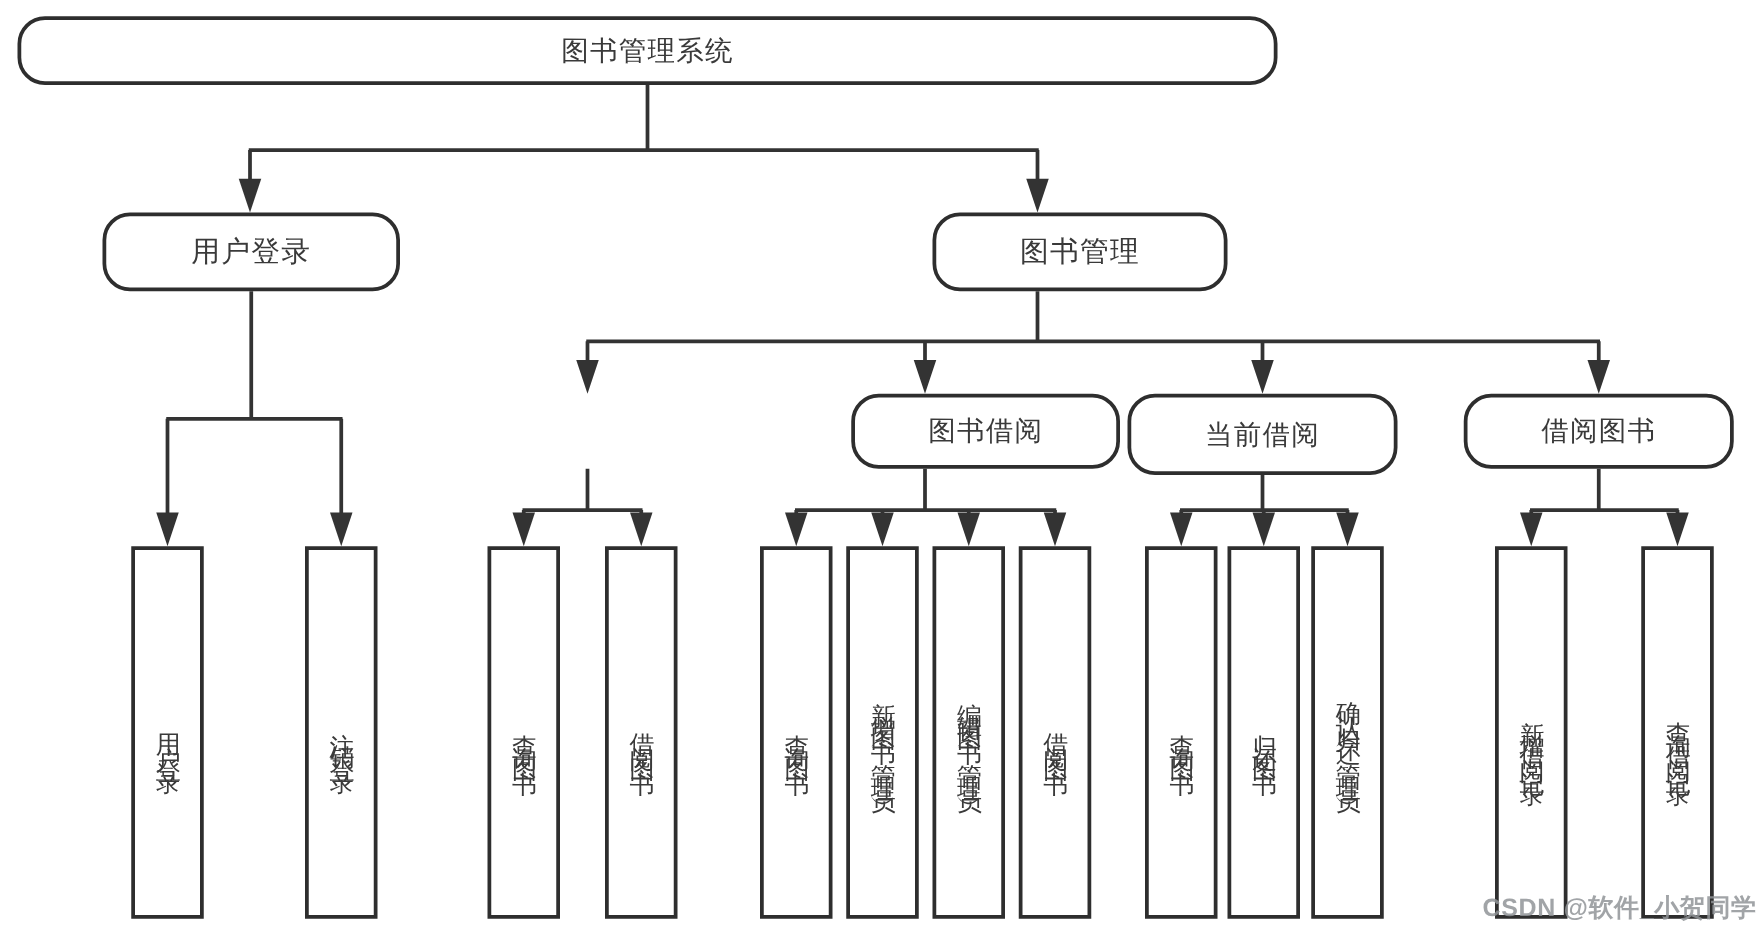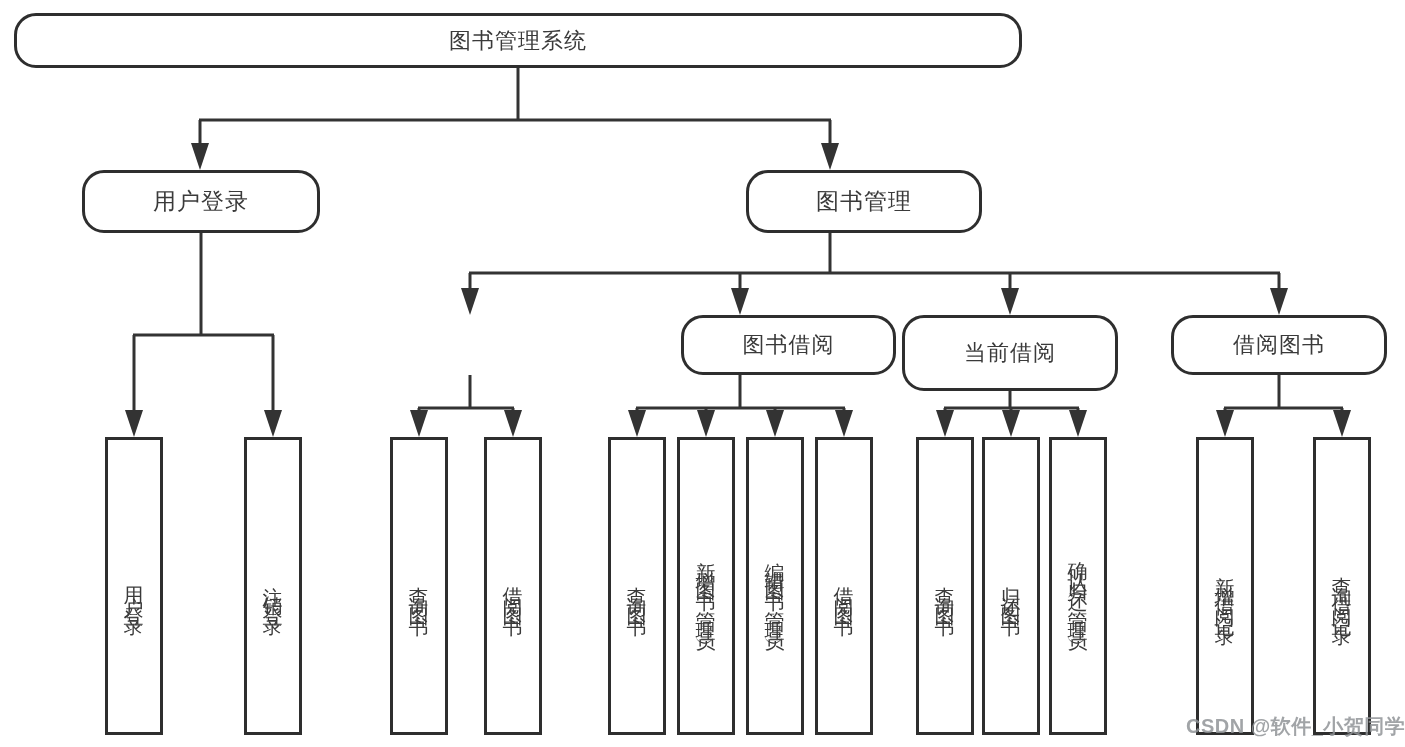--- a/index.html
+++ b/index.html
@@ -119,21 +119,21 @@
       <line x1="1342" y1="408" x2="1342" y2="417" stroke="#333333" stroke-width="3"></line>
       <polygon points="1333,410 1351,410 1342,437" fill="#333333"></polygon>
     </svg>
 
   <div class="box h" style="left:14px; top:13px; width:1008px; height:55px;">图书管理系统</div>
 
   <div class="box h lvl2" style="left:82px; top:170px; width:238px; height:63px;">用户登录</div>
   <div class="box h lvl2" style="left:712px; top:170px; width:236px; height:63px;margin-left:34px;">图书管理</div>
 
   <div class="box h" style="left:633px; top:315px; width:215px; height:60px;margin-left:48px;">图书借阅</div>
-  <div class="box h" style="left:902px; top:315px; width:216px; height:76px;">当前借阅</div>
+  <div class="box h" style="left:902px; top:315px; width:216px; height:65px;">当前借阅</div>
   <div class="box h" style="left:1171px; top:315px; width:216px; height:60px;">借阅图书</div>
 
   <div class="box v" style="left:105px; top:437px; width:58px; height:298px;">用户登录</div>
   <div class="box v" style="left:244px; top:437px; width:58px; height:298px;">注销登录</div>
 
   <div class="box v" style="left:390px; top:437px; width:58px; height:298px;">查询图书</div>
   <div class="box v" style="left:484px; top:437px; width:58px; height:298px;">借阅图书</div>
 
   <div class="box v" style="left:608px; top:437px; width:58px; height:298px;">查询图书</div>
   <div class="box v" style="left:677px; top:437px; width:58px; height:298px;">新增图书（管理员）</div>

